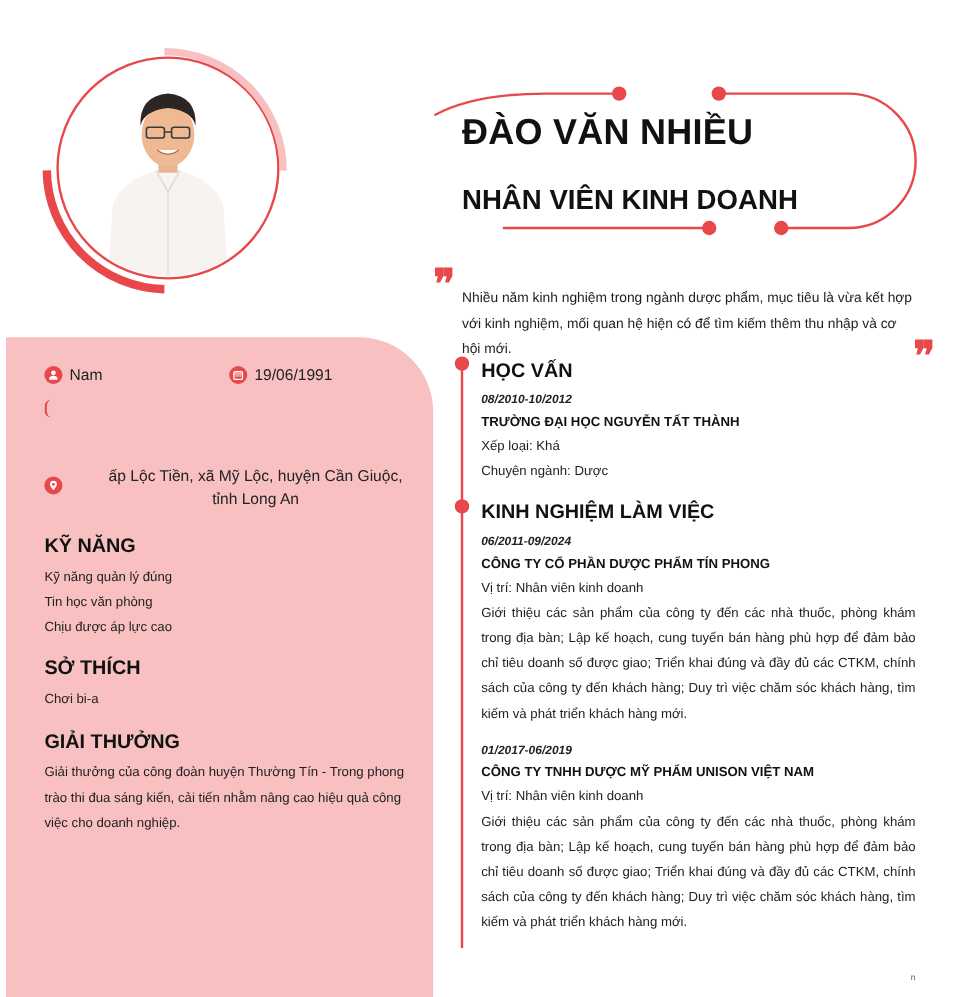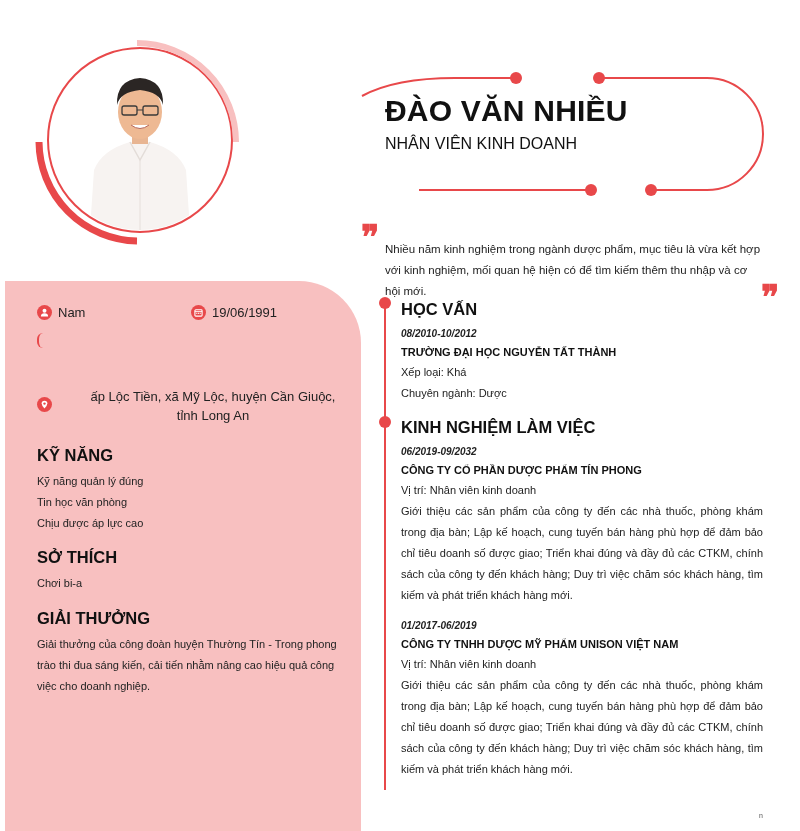--- a/index.html
+++ b/index.html
@@ -9,21 +9,21 @@
     .abs { position: absolute; }
 
     
     .avatar-wrap { left: 30px; top: 36px; width: 220px; height: 220px; }
     .avatar-wrap svg { position: absolute; left: 0; top: 0; }
     .avatar-photo { position: absolute; left: 20px; top: 14px; width: 180px; height: 180px; border-radius: 50%; overflow: hidden; background: #fff; }
 
     
     .header-deco { left: 355px; top: 60px; width: 445px; height: 150px; }
     .name { left: 385px; top: 94px; font-size: 30px; font-weight: bold; letter-spacing: 0.2px; color: #111; }
-    .job { left: 385px; top: 135px; font-size: 16px; font-weight: normal; color: #111; }
+    .job { left: 385px; top: 153px; font-size: 23px; font-weight: bold; color: #111; }
 
     
     .quote-open, .quote-close { font-family: "DejaVu Serif", serif; color: #e8484a; font-size: 34px; font-weight: bold; line-height: 1; }
     .quote-open { left: 361px; top: 220px; }
     .quote-close { left: 761px; top: 280px; }
     .objective { left: 385px; top: 239px; width: 378px; font-size: 11.5px; line-height: 21px; color: #222; }
 
     
     .side-panel { left: 5px; top: 281px; width: 356px; height: 550px; background: #f8c0c0; border-top-right-radius: 62px; }
 
@@ -182,21 +182,21 @@
 <div class="abs section-h edu-h">HỌC VẤN</div>
 <div class="abs entry edu-entry">
   <div class="date">08/2010-10/2012</div>
   <div class="org">TRƯỜNG ĐẠI HỌC NGUYỄN TẤT THÀNH</div>
   <div class="line">Xếp loại: Khá</div>
   <div class="line">Chuyên ngành: Dược</div>
 </div>
 
 <div class="abs section-h exp-h">KINH NGHIỆM LÀM VIỆC</div>
 <div class="abs entry exp1">
-  <div class="date">06/2019-09/2032</div>
+  <div class="date">06/2011-09/2024</div>
   <div class="org">CÔNG TY CỔ PHẦN DƯỢC PHẨM TÍN PHONG</div>
   <div class="line">Vị trí: Nhân viên kinh doanh</div>
   <div class="desc">Giới thiệu các sản phẩm của công ty đến các nhà thuốc, phòng khám trong địa bàn; Lập kế hoạch, cung tuyến bán hàng phù hợp để đảm bảo chỉ tiêu doanh số được giao; Triển khai đúng và đầy đủ các CTKM, chính sách của công ty đến khách hàng; Duy trì việc chăm sóc khách hàng, tìm kiếm và phát triển khách hàng mới.</div>
 </div>
 
 <div class="abs entry exp2">
   <div class="date">01/2017-06/2019</div>
   <div class="org">CÔNG TY TNHH DƯỢC MỸ PHẨM UNISON VIỆT NAM</div>
   <div class="line">Vị trí: Nhân viên kinh doanh</div>
   <div class="desc">Giới thiệu các sản phẩm của công ty đến các nhà thuốc, phòng khám trong địa bàn; Lập kế hoạch, cung tuyến bán hàng phù hợp để đảm bảo chỉ tiêu doanh số được giao; Triển khai đúng và đầy đủ các CTKM, chính sách của công ty đến khách hàng; Duy trì việc chăm sóc khách hàng, tìm kiếm và phát triển khách hàng mới.</div>

